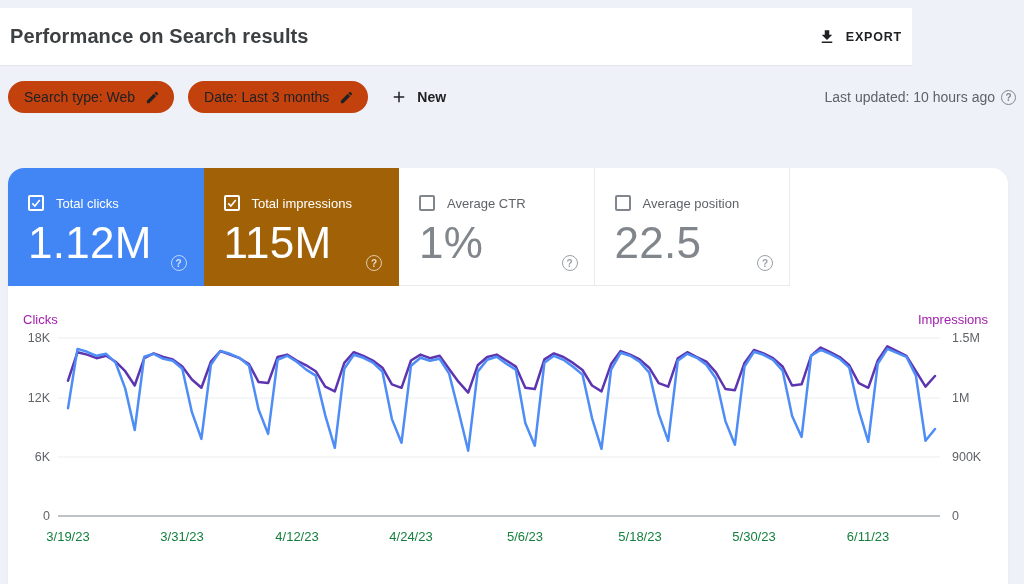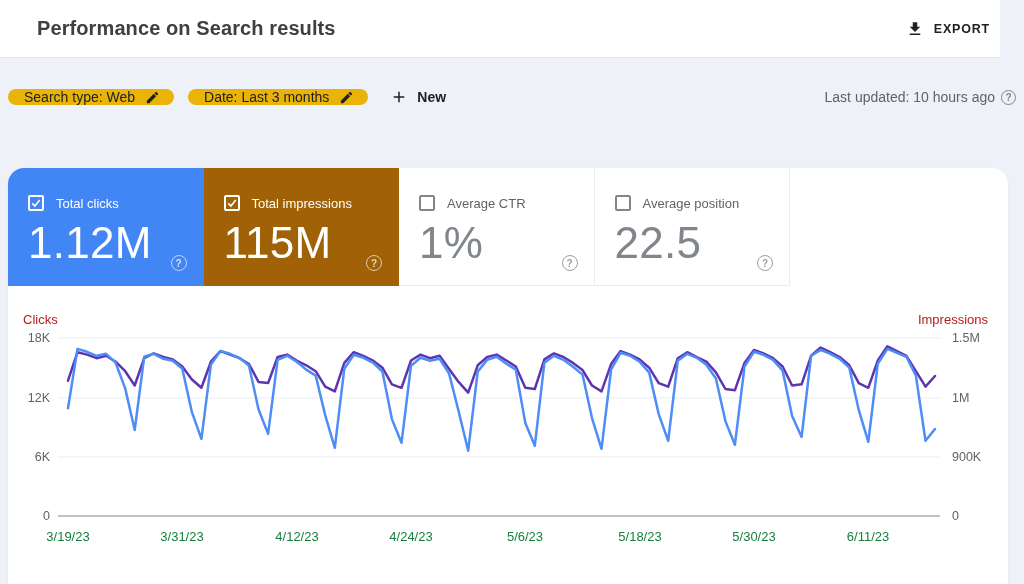--- a/index.html
+++ b/index.html
@@ -1,29 +1,29 @@
 <!DOCTYPE html>
 <html><head>
 <meta charset="utf-8">
 <style>
   * { margin:0; padding:0; box-sizing:border-box; }
   html,body { width:1024px; height:584px; overflow:hidden; }
   body { font-family:"Liberation Sans", sans-serif; background:#eef1f8; position:relative; }
 
   
-  .topbar { position:absolute; left:0; top:0; width:1000px; height:58px; background:#ffffff;
-            border-bottom:1px solid #e3e6ec; display:flex; align-items:center;padding-left:27px; }
+  .topbar { position:absolute; left:0; top:8px; width:912px; height:58px; background:#ffffff;
+            border-bottom:1px solid #e3e6ec; display:flex; align-items:center; }
   .page-title { font-size:20px; font-weight:600; color:#3c4043; margin-left:10px; letter-spacing:.1px; }
   .export-btn { margin-left:auto; margin-right:10px; display:flex; align-items:center; gap:10px;
                 background:none; border:none; cursor:pointer; color:#202124; }
   .export-btn span { font-size:12.5px; font-weight:700; letter-spacing:.8px; color:#202124; }
 
   
   .filter-row { position:absolute; left:0; top:81px; width:1024px; height:32px; display:flex; align-items:center; }
-  .chip { height:16px; border-radius:16px; background:#eab308; display:flex; align-items:center;
+  .chip { height:32px; border-radius:16px; background:#c2410c; display:flex; align-items:center;
           padding:0 14px 0 16px; margin-left:8px; cursor:pointer; border:none; }
   .chip:nth-of-type(2){ margin-left:14px; }
   .chip span { font-size:14px; font-weight:500; color:#202124; }
   .chip svg { margin-left:10px; }
   .new-btn { display:flex; align-items:center; gap:9px; background:none; border:none; cursor:pointer;
              margin-left:22px; }
   .new-btn span { font-size:14px; font-weight:700; color:#202124; }
   .last-updated { margin-left:auto; margin-right:8px; display:flex; align-items:center; gap:6px; }
   .last-updated span.txt { font-size:14px; color:#5f6368; }
   .qcircle { width:15px; height:15px; border:1.5px solid #80868b; border-radius:50%; color:#80868b;
@@ -47,21 +47,21 @@
   .tile.colored .tile-value { color:#ffffff; }
   .tile.plain .tile-value { color:#80868b; }
   .tile .q { position:absolute; right:16px; bottom:14px; width:16px; height:16px; border-radius:50%;
              font-size:10px; font-weight:700; display:flex; align-items:center; justify-content:center; }
   .tile.colored .q { border:1.5px solid rgba(255,255,255,.65); color:rgba(255,255,255,.75); }
   .tile.plain .q { border:1.5px solid #9aa0a6; color:#9aa0a6; }
 
   
   .chart-layer { position:absolute; left:0; top:132px; width:1000px; height:290px; }
   .chart-layer svg { position:absolute; left:0; top:0; }
-  .axis-title { position:absolute; font-size:13px; color:#b91c1c; top:12px; }
+  .axis-title { position:absolute; font-size:13px; color:#a21caf; top:12px; }
   .axis-title.left { left:15px; }
   .axis-title.right { left:844px; width:136px; text-align:right; }
   .ytick { position:absolute; font-size:12.5px; color:#5f6368; line-height:16px; }
   .ytick.l { left:0; width:42px; text-align:right; }
   .ytick.r { left:944px; }
   .xtick { position:absolute; top:229px; font-size:13px; color:#15803d; transform:translateX(-50%); white-space:nowrap; }
 </style>
 </head>
 <body>
 

